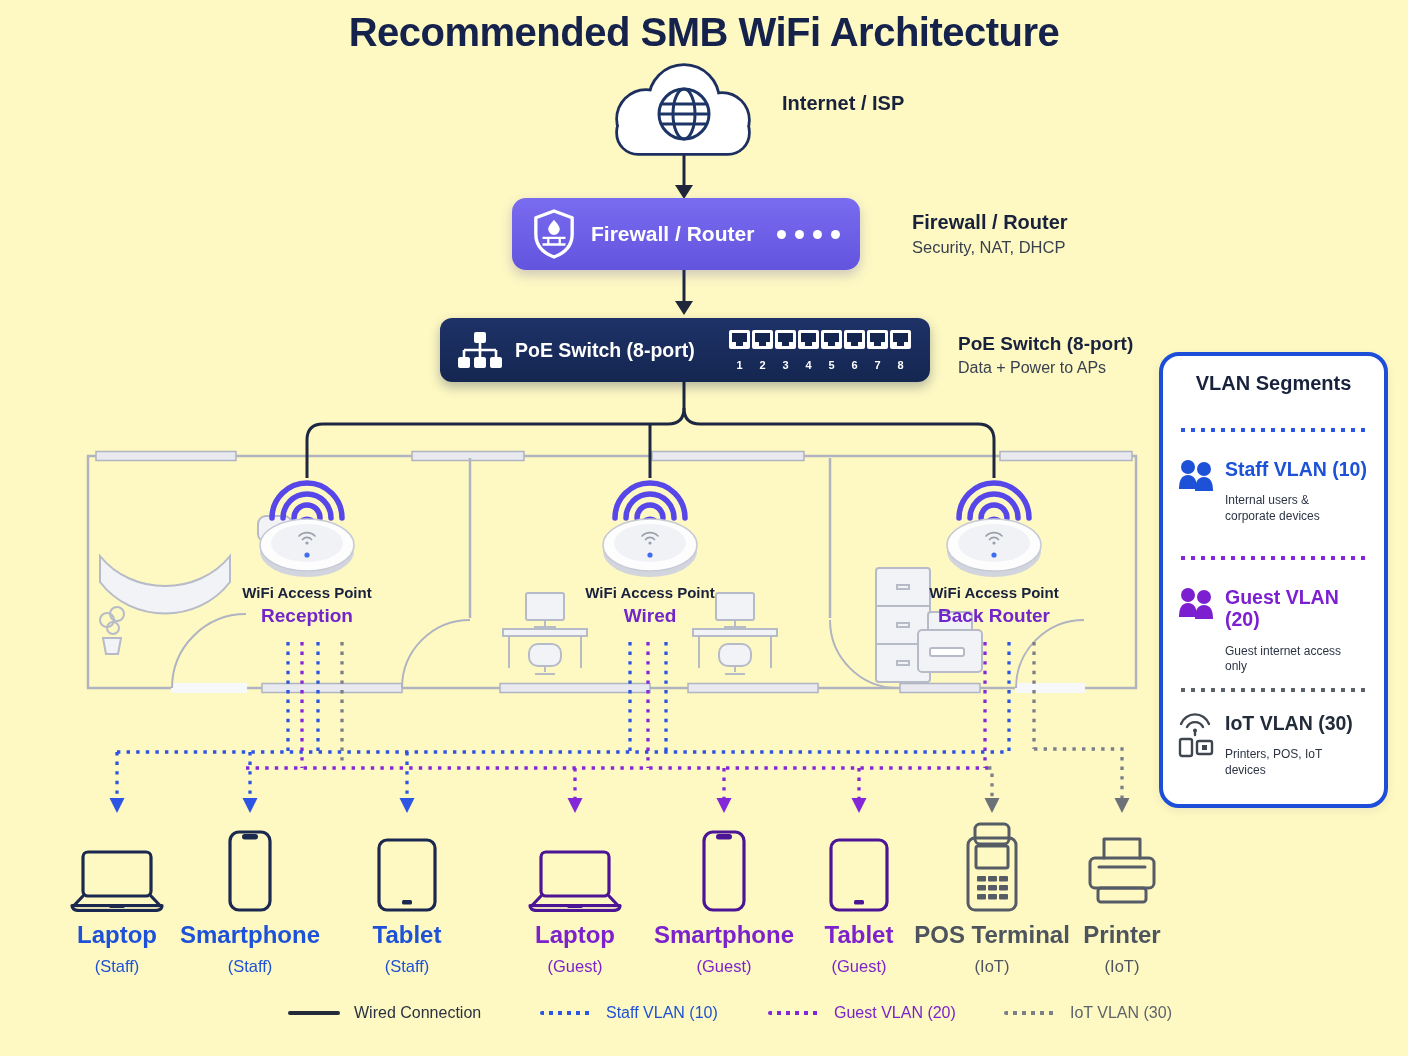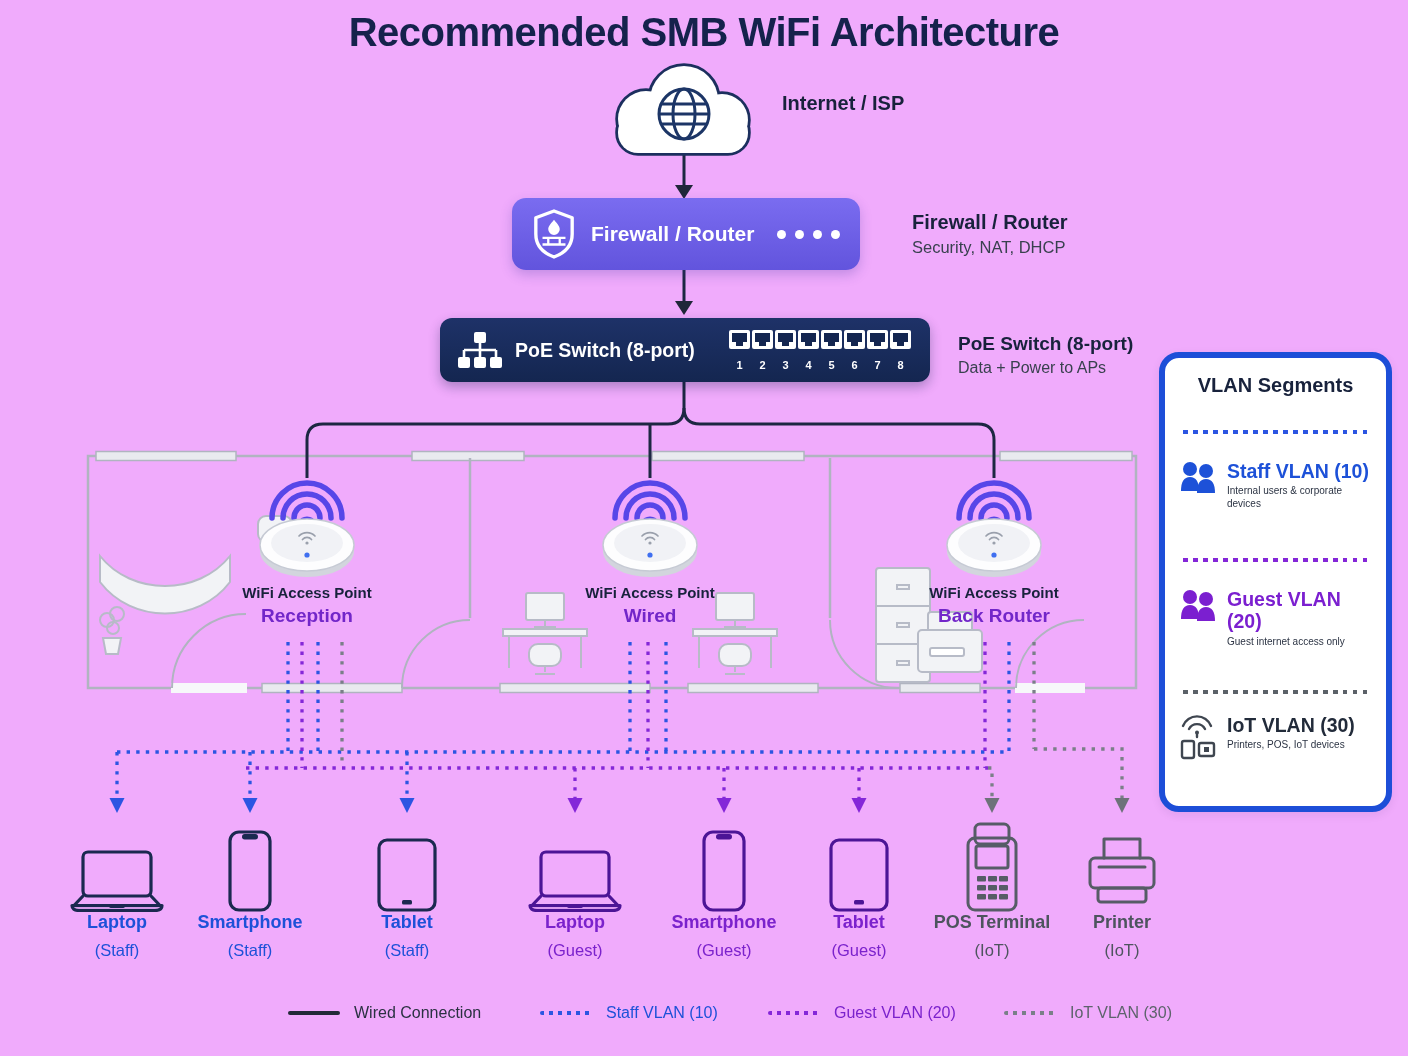--- a/index.html
+++ b/index.html
@@ -1,16 +1,16 @@
 <!DOCTYPE html>
 <html><head>
 <meta charset="utf-8">
 <style>
   html,body{margin:0;padding:0;background:#e8e9ec;}
-  .stage{position:relative;width:1408px;height:1056px;background:#f0abfc;overflow:hidden;
+  .stage{position:relative;width:1408px;height:1056px;background:#fef9c3;overflow:hidden;
          font-family:"Liberation Sans",sans-serif;color:#18223c;}
   .abs{position:absolute;}
   .cx{transform:translateX(-50%);text-align:center;}
 
   .title{position:absolute;left:0;right:0;top:10px;text-align:center;
          font-size:40px;font-weight:bold;color:#15224c;letter-spacing:-0.5px;}
 
   .node-side-label{position:absolute;}
   .side-title{font-size:20px;font-weight:bold;color:#18223c;}
   .side-sub{font-size:16.5px;color:#39414f;margin-top:4px;}
@@ -26,46 +26,46 @@
 
   .poe-box{position:absolute;left:440px;top:318px;width:490px;height:64px;border-radius:12px;
            background:linear-gradient(180deg,#1e3268,#142650);box-shadow:0 5px 12px rgba(10,25,70,.3);
            display:flex;align-items:center;padding:0 16px;box-sizing:border-box;gap:13px;}
   .poe-label{color:#fff;font-size:19.5px;font-weight:bold;flex:1;}
 
   .ap-label{position:absolute;font-size:15px;font-weight:bold;color:#18223c;white-space:nowrap;}
   .ap-room{position:absolute;font-size:19px;font-weight:bold;color:#7226c9;white-space:nowrap;}
 
   .vlan-panel{position:absolute;left:1159px;top:352px;width:221px;height:448px;background:#fff;
-              border:6px solid #1d4ed8;border-radius:20px;box-shadow:0 3px 10px rgba(20,30,60,.08);}
+              border:4px solid #1d4ed8;border-radius:20px;box-shadow:0 3px 10px rgba(20,30,60,.08);}
   .vlan-title{position:absolute;left:0;right:0;top:16px;text-align:center;
               font-size:20px;font-weight:bold;color:#18223c;}
   .vlan-div{position:absolute;left:18px;right:18px;height:4px;}
   .vlan-div.blue{top:72px;background:repeating-linear-gradient(90deg,#2b55e2 0 4.5px,transparent 4.5px 10px);}
   .vlan-div.purple{top:200px;background:repeating-linear-gradient(90deg,#8427d8 0 4.5px,transparent 4.5px 10px);}
   .vlan-div.gray{top:332px;background:repeating-linear-gradient(90deg,#5b6168 0 4.5px,transparent 4.5px 10px);}
   .vlan-item{position:absolute;left:14px;display:flex;gap:10px;align-items:flex-start;}
   .vlan-item.staff{top:102px;}
   .vlan-item.guest{top:230px;}
   .vlan-item.iot{top:356px;}
   .vlan-text{width:152px;}
   .vlan-name{font-size:19.5px;font-weight:bold;line-height:1.15;}
   .vlan-name.staff{color:#1d51d8;}
   .vlan-name.guest{color:#7b1fd0;}
   .vlan-name.iotn{color:#222b3a;}
-  .vlan-desc{font-size:10px;color:#2c3444;line-height:1.28;margin-top:3px;width:128px;}
+  .vlan-desc{font-size:12px;color:#2c3444;line-height:1.28;margin-top:13px;width:128px;}
 
   .device{position:absolute;top:818px;width:150px;display:flex;flex-direction:column;align-items:center;
           transform:translateX(-50%);}
   .icon-box{height:94px;display:flex;align-items:flex-end;justify-content:center;}
   .dev-icon{stroke-linejoin:round;stroke-linecap:round;}
   .device.staff{color:#1b2950;}
   .device.guest{color:#4c1596;}
   .device.iot{color:#565c66;}
-  .dev-name{font-weight:bold;font-size:18px;white-space:nowrap;}
+  .dev-name{font-weight:bold;font-size:24px;margin-top:9px;white-space:nowrap;}
   .dev-group{font-size:16.5px;margin-top:8px;}
   .device.staff .dev-name,.device.staff .dev-group{color:#1d51d8;}
   .device.guest .dev-name,.device.guest .dev-group{color:#7b22cc;}
   .device.iot .dev-name,.device.iot .dev-group{color:#4d545e;}
 
   .leg{position:absolute;top:1004px;display:flex;align-items:center;gap:14px;}
   .samp{width:52px;height:4px;border-radius:2px;}
   .samp.solid{background:#232a38;height:3.5px;}
   .samp.dblue{background:repeating-linear-gradient(90deg,#2b55e2 0 4px,transparent 4px 9px);}
   .samp.dpurple{background:repeating-linear-gradient(90deg,#8427d8 0 4px,transparent 4px 9px);}

